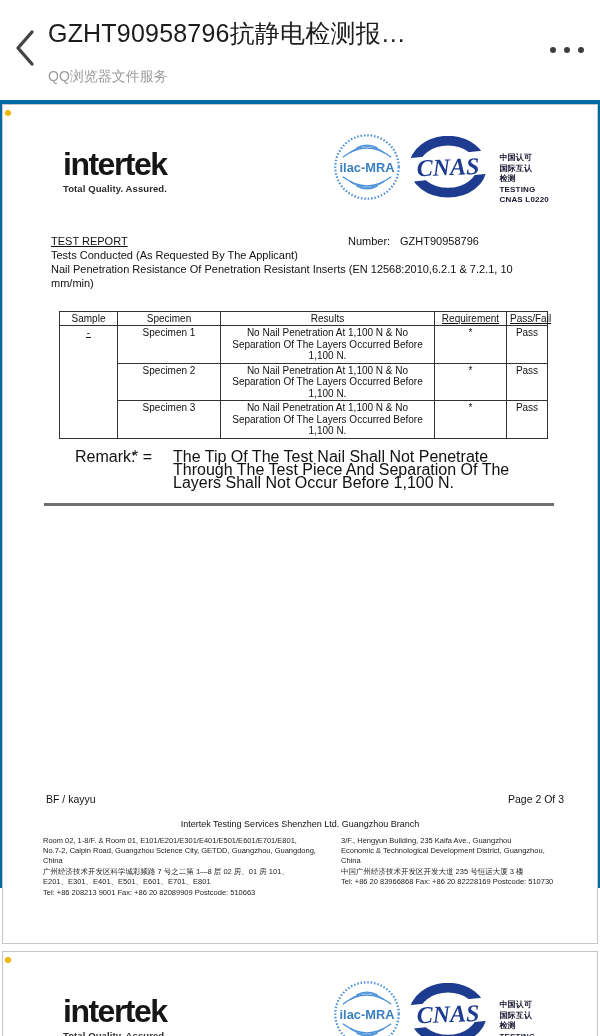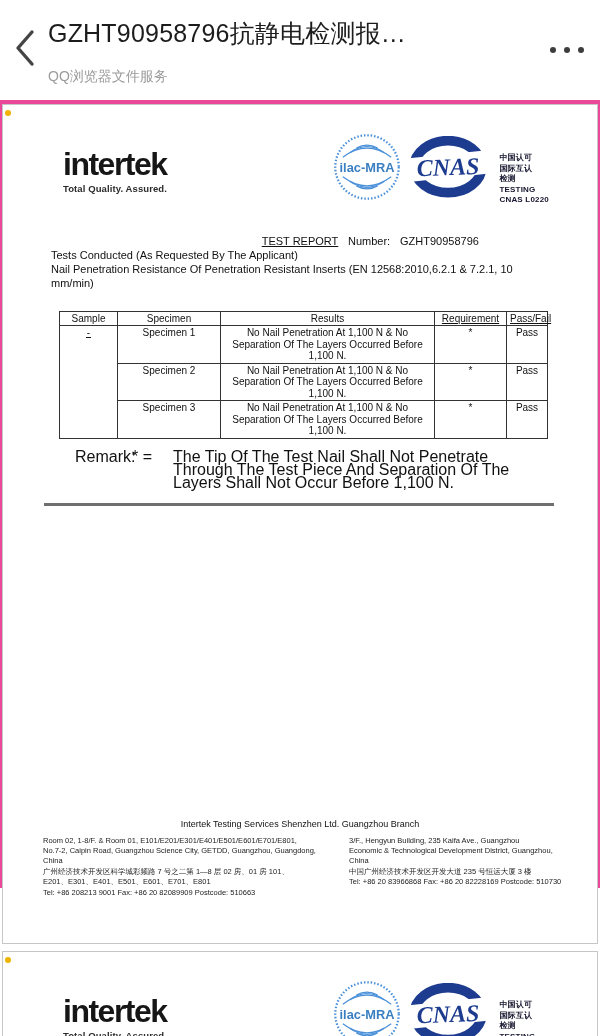--- a/index.html
+++ b/index.html
@@ -9,39 +9,39 @@
   
   .appbar { height:100px; background:#fff; display:flex; align-items:center; position:relative; }
   .back-btn { width:46px; height:60px; display:flex; align-items:center; justify-content:center; margin-left:2px; }
   .titles { flex:1; overflow:hidden; padding-top:2px; }
   .app-title { font-size:25px; font-weight:500; color:#1c1c1c; white-space:nowrap; overflow:hidden; letter-spacing:0.2px; }
   .app-sub { font-size:14px; color:#9b9b9b; margin-top:18px; }
   .more-btn { width:58px; height:60px; display:flex; align-items:center; justify-content:center; gap:8px; margin-right:4px; }
   .dot { width:6px; height:6px; border-radius:50%; background:#3d3d3d; }
 
   
-  .viewer { height:788px; background:#ec4899; padding:4px 2px 0 2px; }
+  .viewer { height:788px; background:#0369a1; padding:4px 2px 0 2px; }
   .page { background:#fff; border:1px solid #c6c6c6; position:relative; }
   .page1 { height:840px; }
   .page-gap { height:7px; }
   .page2 { height:99px; overflow:hidden; }
 
   
   .logo-row { display:flex; justify-content:space-between; align-items:flex-start; padding:26px 48px 0 60px; }
   .intertek { margin-top:16px; }
   .wordmark { position:relative; display:inline-block; font-size:32px; font-weight:bold;
               letter-spacing:-1.5px; color:#161616; line-height:34px; }
   .i-dot { position:absolute; left:2px; top:5px; width:6px; height:6px; border-radius:50%; }
   .tagline { font-size:9.5px; font-weight:bold; color:#2b2b2b; margin-top:2px; letter-spacing:0.1px; }
   .badges { display:flex; align-items:center; gap:8px; margin-top:2px; }
   .acc-text { font-size:8px; font-weight:bold; color:#15152e; line-height:10.5px; margin-left:4px; letter-spacing:0.2px;margin-top:20px; }
 
   
   .report-head { margin:28px 48px 0 48px; font-size:11px; color:#111; line-height:14px; }
-  .rh-line1 { position:relative;text-align:center; }
+  .rh-line1 { position:relative; }
   .rh-title { text-decoration:underline; }
   .num-label { position:absolute; left:297px; top:0; }
   .num-value { position:absolute; left:349px; top:0; }
 
   
   table.results { border-collapse:collapse; margin:21px 0 0 56px; width:488px;
                   font-size:10px; color:#111; table-layout:fixed; }
   table.results th, table.results td { border:1px solid #333; text-align:center;
                   vertical-align:top; padding:1px 3px; line-height:11.5px; font-weight:normal; }
   th.u { text-decoration:underline; }
@@ -55,21 +55,21 @@
   .remark-text { flex:1; max-width:378px; }
   .divider { height:3px; background:#6f6f6f; margin:14px 43px 0 41px; }
 
   
   .page-footer { position:absolute; left:0; right:0; bottom:0; padding-bottom:45px; }
   .foot-row { display:flex; justify-content:space-between; padding:0 33px 0 43px;
               font-size:10.5px; color:#111; }
   .company-en { text-align:center; font-size:9px; font-weight:normal; color:#111; margin-top:14px; }
   .company-cn { text-align:center; font-size:12.5px; color:#3a3a3a;
                 font-family:"Liberation Serif", serif; margin-top:2px; letter-spacing:1px; }
-  .addresses { display:flex; margin:7px 30px 0 40px; color:#222; font-size:7.5px; line-height:10.4px;gap:8px; }
+  .addresses { display:flex; margin:7px 30px 0 40px; color:#222; font-size:7.5px; line-height:10.4px; }
   .addr-left { flex:0 0 298px; padding-right:8px; }
   .addr-right { flex:1; }
 </style>
 </head>
 <body>
 
 <div class="appbar">
   <div class="back-btn">
     <span>
       <svg width="26" height="40" viewBox="0 0 26 40">
@@ -180,20 +180,24 @@
 
     <div class="remark">
       <span class="remark-label">Remark:</span>
       <span class="remark-sym">* =</span>
       <span class="remark-text">The Tip Of The Test Nail Shall Not Penetrate Through The Test Piece And Separation Of The Layers Shall Not Occur Before 1,100 N.</span>
     </div>
 
     <div class="divider"></div>
 
     <div class="page-footer">
+      <div class="foot-row">
+        <span>BF / kayyu</span>
+        <span>Page 2 Of 3</span>
+      </div>
       <div class="company-en">Intertek Testing Services Shenzhen Ltd. Guangzhou Branch</div>
       <div class="addresses">
         <div class="addr-left">
           <div>Room 02, 1-8/F. &amp; Room 01, E101/E201/E301/E401/E501/E601/E701/E801,</div>
           <div>No.7-2, Caipin Road, Guangzhou Science City, GETDD, Guangzhou, Guangdong,</div>
           <div>China</div>
           <div>广州经济技术开发区科学城彩频路 7 号之二第 1—8 层 02 房、01 房 101、</div>
           <div>E201、E301、E401、E501、E601、E701、E801</div>
           <div>Tel: +86 208213 9001 Fax: +86 20 82089909 Postcode: 510663</div>
         </div>

